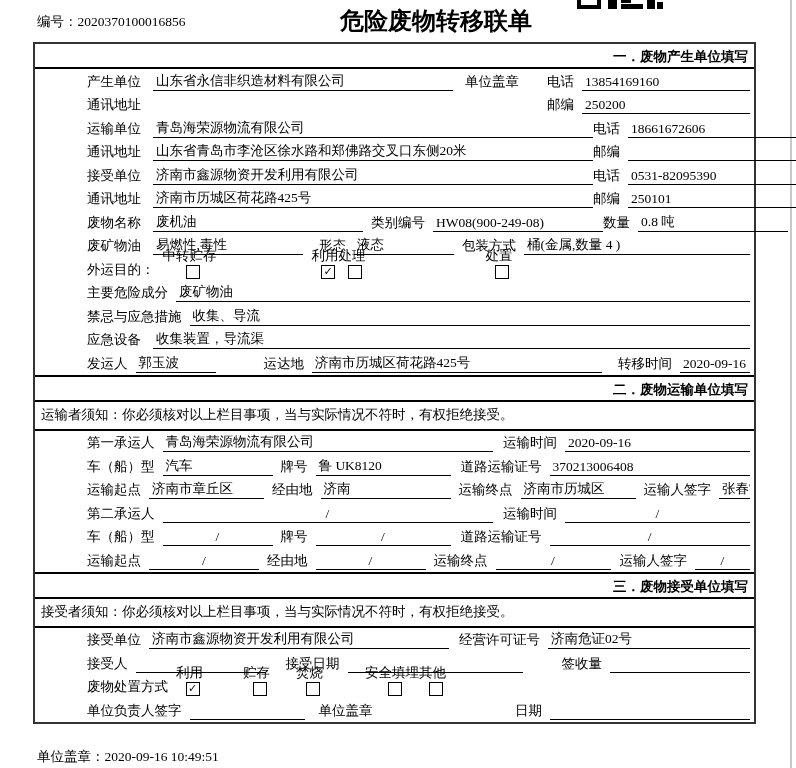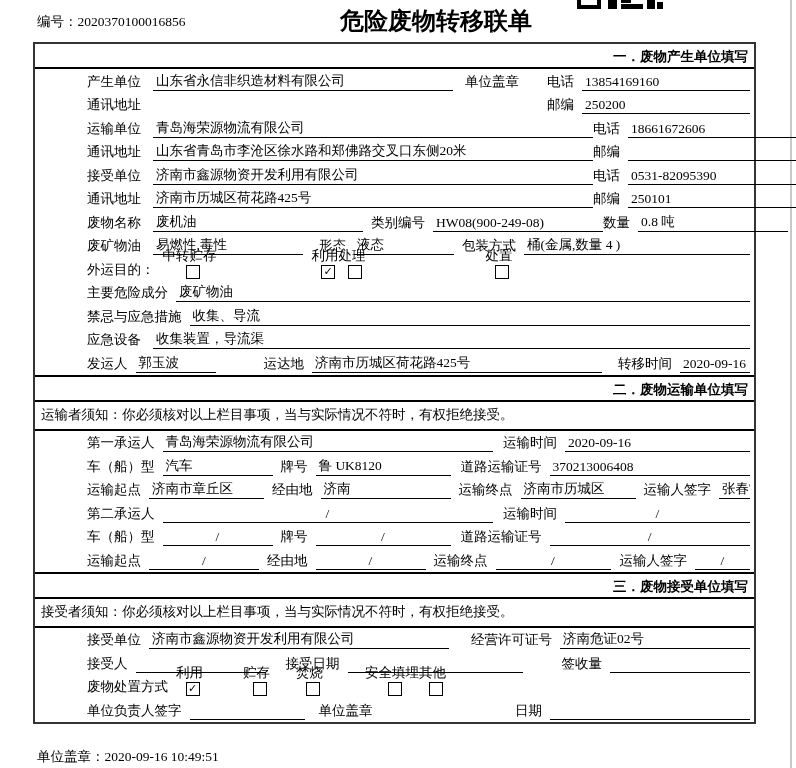--- a/index.html
+++ b/index.html
@@ -218,21 +218,21 @@
       <span class="ul ctr" style="width:55px">/</span>
     </div>
 
     <div class="sechdr mid">三．废物接受单位填写</div>
 
     <div class="notice">接受者须知：你必须核对以上栏目事项，当与实际情况不符时，有权拒绝接受。</div>
 
     <div class="row">
       <span class="lbl">接受单位</span>
       <span class="ul" style="width:300px">济南市鑫源物资开发利用有限公司</span>
-      <span class="lbl" style="margin-left:22px">经营许可证号</span>
+      <span class="lbl" style="margin-left:10px">经营许可证号</span>
       <span class="ul fill">济南危证02号</span>
     </div>
 
     <div class="row">
       <span class="lbl">接受人</span>
       <span class="ul" style="width:130px"></span>
       <span class="lbl" style="margin-left:20px">接受日期</span>
       <span class="ul" style="width:175px"></span>
       <span class="lbl mla">签收量</span>
       <span class="ul" style="width:140px"></span>

